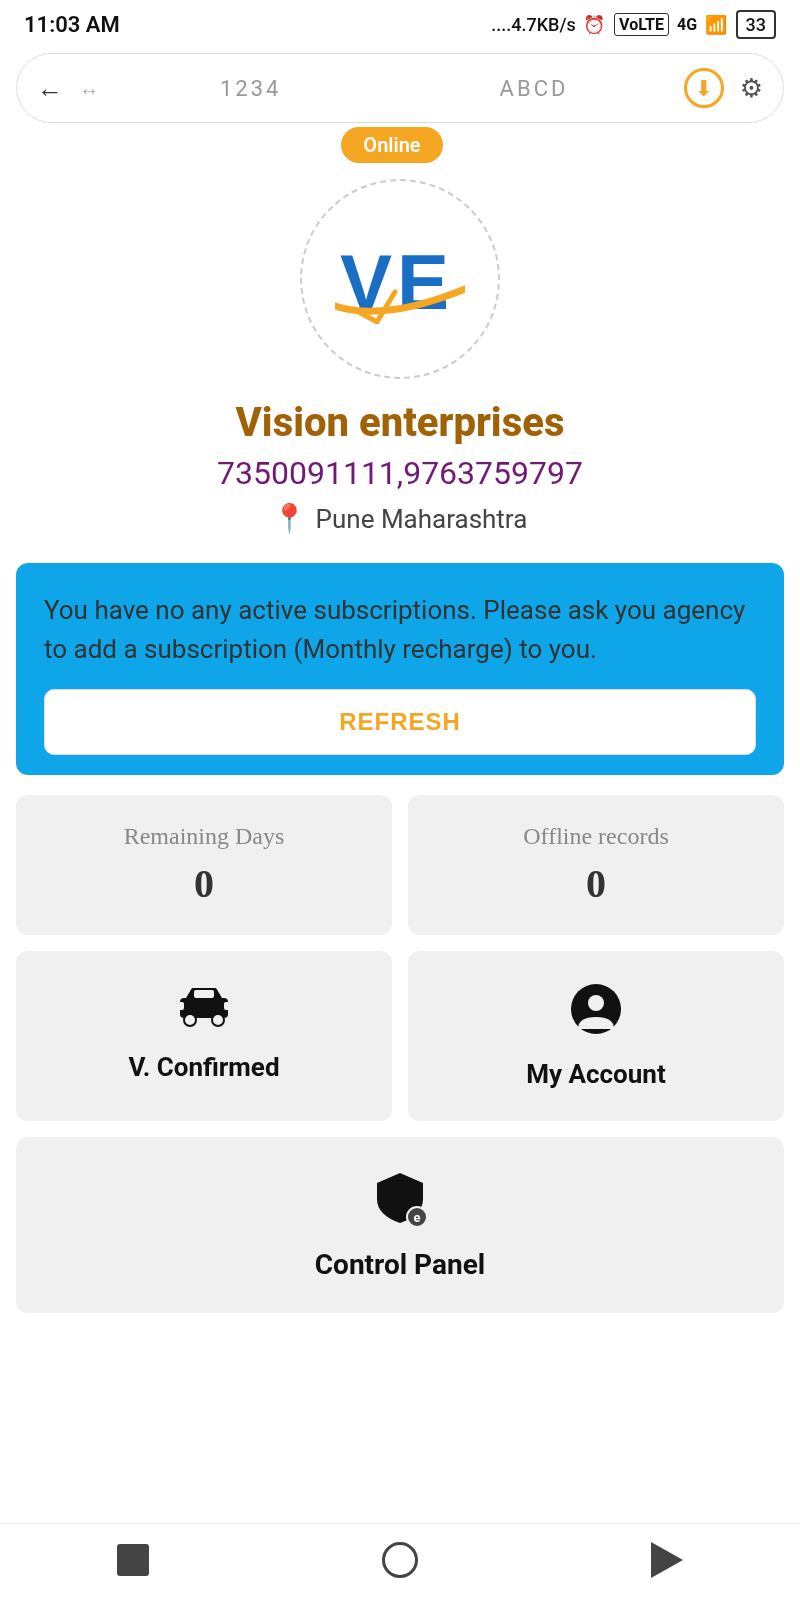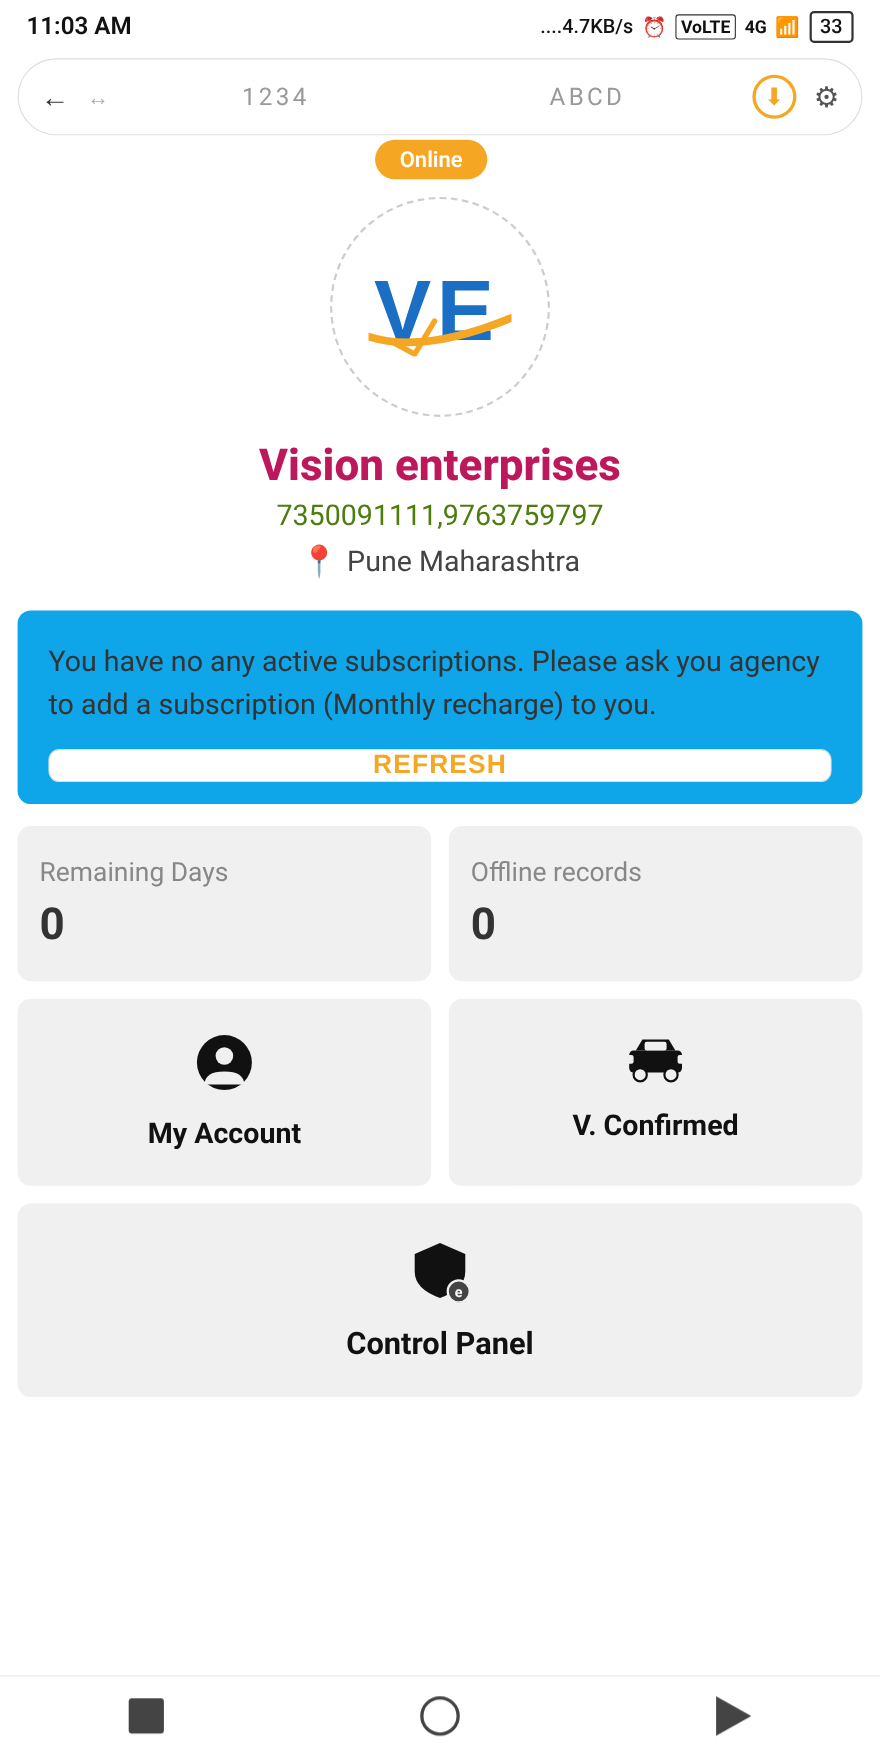--- a/index.html
+++ b/index.html
@@ -97,27 +97,27 @@
       align-items: center;
       justify-content: center;
       background: #fff;
     }
 
     
     .business-name {
       text-align: center;
       font-size: 40px;
       font-weight: 800;
-      color: #be185d;
+      color: #a16207;
       margin-bottom: 8px;
     }
     .business-phone {
       text-align: center;
-      font-size: 26px;
-      color: #4d7c0f;
+      font-size: 32px;
+      color: #701a75;
       margin-bottom: 10px;
     }
     .business-location {
       display: flex;
       align-items: center;
       justify-content: center;
       gap: 8px;
       font-size: 26px;
       color: #444;
       margin-bottom: 28px;
@@ -138,40 +138,42 @@
       font-size: 26px;
       color: #333;
       line-height: 1.5;
       margin-bottom: 20px;
     }
     .refresh-btn {
       width: 100%;
       border: 1.5px solid #ddd;
       background: #fff;
       border-radius: 10px;
+      padding: 18px;
       font-size: 24px;
       font-weight: 700;
       color: #f5a623;
       cursor: pointer;
       letter-spacing: 1px;
       text-transform: uppercase;
     }
 
     
     .stats-grid {
       display: grid;
       grid-template-columns: 1fr 1fr;
       gap: 16px;
       margin: 0 16px 16px;
     }
     .stat-card {
       background: #f0f0f0;
       border-radius: 12px;
       padding: 28px 20px;
-      text-align: left;
+      text-align: center;
+      font-family: Liberation Serif, serif;
     }
     .stat-label {
       font-size: 24px;
       color: #888;
       margin-bottom: 10px;
     }
     .stat-value {
       font-size: 40px;
       font-weight: 700;
       color: #333;
@@ -344,44 +346,44 @@
     <div class="stat-label">Remaining Days</div>
     <div class="stat-value">0</div>
   </div>
   <div class="stat-card">
     <div class="stat-label">Offline records</div>
     <div class="stat-value">0</div>
   </div>
 </div>
 
 <div class="actions-grid">
-  <div class="action-card">
-    <span class="action-icon">
-      <svg width="52" height="52" viewBox="0 0 52 52" fill="none">
-        <circle cx="26" cy="26" r="25" fill="#111"></circle>
-        <circle cx="26" cy="20" r="8" fill="#f0f0f0"></circle>
-        <path d="M 8 46 Q 8 34 26 34 Q 44 34 44 46" fill="#f0f0f0"></path>
-      </svg>
-    </span>
-    <span class="action-label">My Account</span>
-  </div>
   <div class="action-card">
     <span class="action-icon">
       <svg width="56" height="44" viewBox="0 0 56 44" fill="none">
         <rect x="4" y="14" width="48" height="20" rx="4" fill="#111"></rect>
         <path d="M 10 14 L 16 4 L 40 4 L 46 14" fill="#111"></path>
         <circle cx="14" cy="36" r="6" fill="#f0f0f0" stroke="#111" stroke-width="2"></circle>
         <circle cx="42" cy="36" r="6" fill="#f0f0f0" stroke="#111" stroke-width="2"></circle>
         <rect x="2" y="18" width="6" height="8" rx="2" fill="#f0f0f0"></rect>
         <rect x="48" y="18" width="6" height="8" rx="2" fill="#f0f0f0"></rect>
         <rect x="18" y="6" width="20" height="8" rx="2" fill="#f0f0f0"></rect>
       </svg>
     </span>
     <span class="action-label">V. Confirmed</span>
   </div>
+  <div class="action-card">
+    <span class="action-icon">
+      <svg width="52" height="52" viewBox="0 0 52 52" fill="none">
+        <circle cx="26" cy="26" r="25" fill="#111"></circle>
+        <circle cx="26" cy="20" r="8" fill="#f0f0f0"></circle>
+        <path d="M 8 46 Q 8 34 26 34 Q 44 34 44 46" fill="#f0f0f0"></path>
+      </svg>
+    </span>
+    <span class="action-label">My Account</span>
+  </div>
 </div>
 
 <div class="control-panel-card">
   <div class="shield-with-badge">
     <svg width="58" height="58" viewBox="0 0 58 58" fill="none">
 
       <path d="M 29 4 L 52 14 L 52 30 Q 52 46 29 54 Q 6 46 6 30 L 6 14 Z" fill="#111"></path>
 
       <circle cx="46" cy="48" r="10" fill="#444" stroke="#f0f0f0" stroke-width="2"></circle>
       <text x="46" y="53" text-anchor="middle" fill="white" font-size="13" font-weight="700">e</text>

